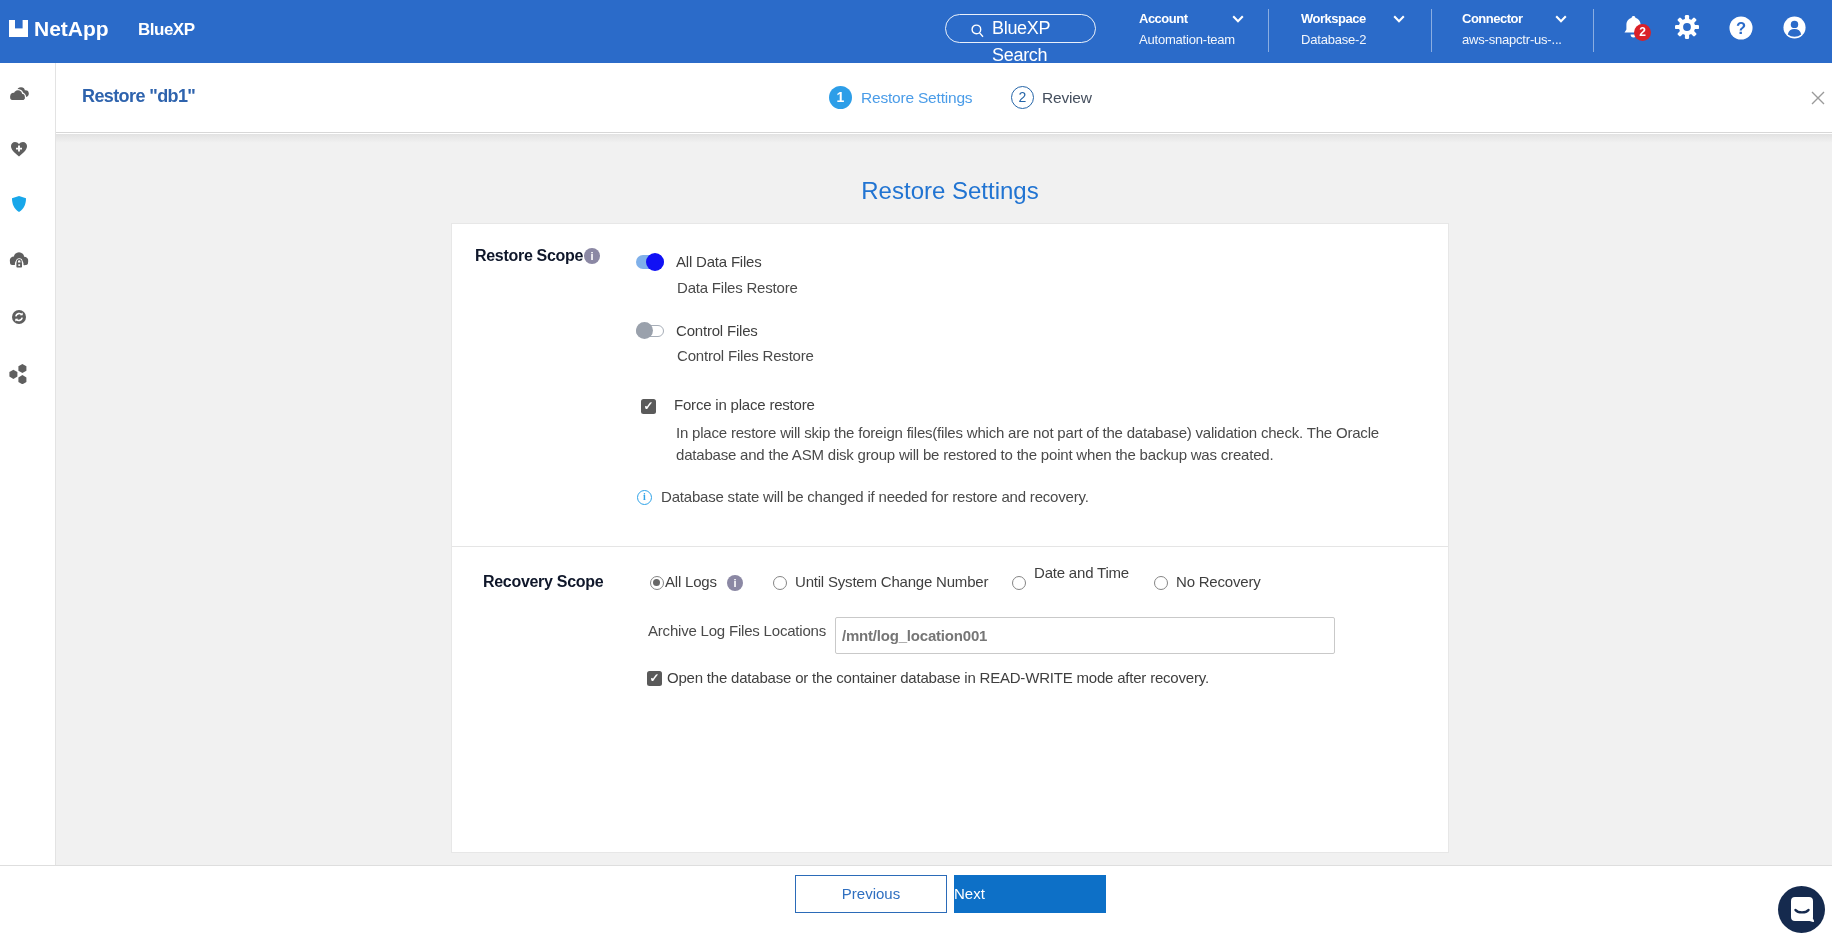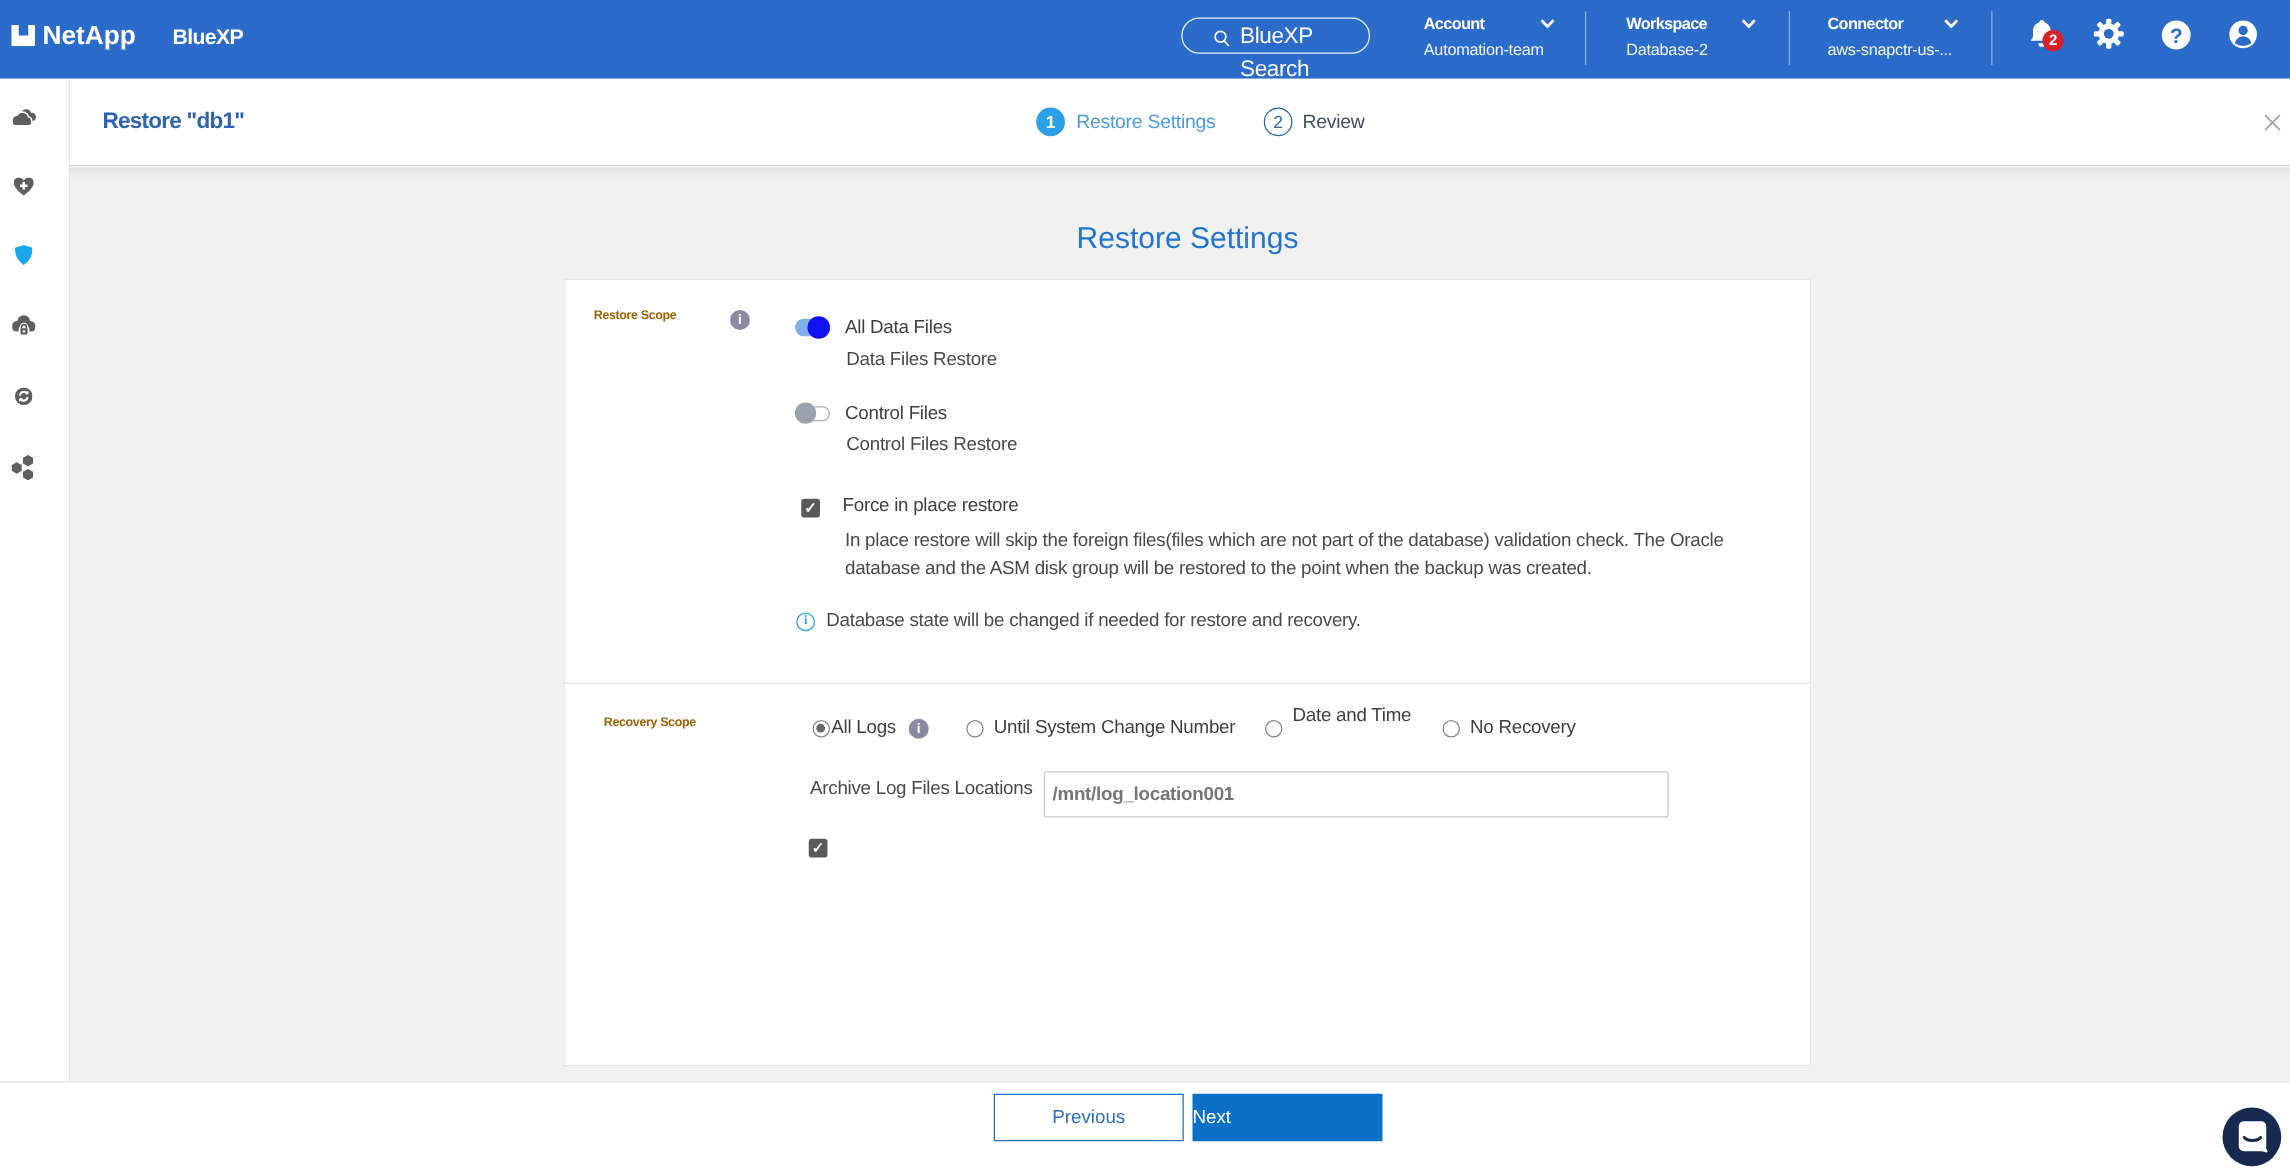--- a/index.html
+++ b/index.html
@@ -29,21 +29,21 @@
   .stepcirc2 { position:absolute; left:955px; top:23px; width:23px; height:23px; border-radius:50%; background:#fff; border:1.5px solid #2565a8; color:#2565a8; font-size:14px; text-align:center; line-height:20px; }
   .steplbl2 { position:absolute; left:986px; top:26px; font-size:15.5px; letter-spacing:-0.2px; color:#454f5e; }
   #closex { position:absolute; left:1755px; top:28px; width:14px; height:14px; }
 
   
   #content { position:absolute; left:56px; top:134px; width:1776px; height:731px; background:#f1f1f1; }
   #content::before { content:""; position:absolute; left:0; top:0; width:100%; height:9px; background:linear-gradient(#e2e2e2, #f1f1f1); }
   #content h2 { position:absolute; left:395px; top:43px; width:998px; text-align:center; font-size:24px; color:#2174d2; font-weight:normal; }
   #card { position:absolute; left:395px; top:89px; width:998px; height:630px; background:#fff; border:1px solid #e7e7e7; }
 
-  .seclbl { position:absolute; font-size:10px; font-weight:bold; letter-spacing:-0.3px; color:#a16207; }
+  .seclbl { position:absolute; font-size:16px; font-weight:bold; letter-spacing:-0.3px; color:#0f172a; }
   .t1 { position:absolute; font-size:15px; letter-spacing:-0.2px; color:#3f3f3f; }
   .t2 { position:absolute; font-size:15px; letter-spacing:-0.2px; color:#4a4a4a; }
 
   
   .tgl-on-track { position:absolute; width:28px; height:14px; border-radius:7px; background:#7fb0ea; }
   .tgl-on-knob  { position:absolute; width:18px; height:18px; border-radius:50%; background:#1111f5; }
   .tgl-off-track { position:absolute; width:28px; height:12px; border-radius:6.5px; background:#fff; border:1.3px solid #a7aeb8; }
   .tgl-off-knob  { position:absolute; width:17px; height:17px; border-radius:50%; background:#9aa1ac; }
 
   
@@ -246,20 +246,21 @@
       <span class="t1" style="left:343px;top:349px;">Until System Change Number</span>
       <div class="radio" style="left:560px;top:352px;"></div>
       <span class="t1" style="left:582px;top:340px;">Date and Time</span>
       <div class="radio" style="left:702px;top:352px;"></div>
       <span class="t1" style="left:724px;top:349px;">No Recovery</span>
 
       <span class="t2" style="left:196px;top:398px;">Archive Log Files Locations</span>
       <div id="loginput">/mnt/log_location001</div>
 
       <div class="cb" style="left:195px;top:447px;">✓</div>
+      <span class="t1" style="left:215px;top:445px;">Open the database or the container database in READ-WRITE mode after recovery.</span>
     </div>
   </div>
 
   <div id="footer">
     <div id="btnprev">Previous</div>
     <div id="btnnext">Next</div>
   </div>
   <div id="chat">
     <svg width="47" height="47" viewBox="0 0 47 47">
       <path d="M17 11 h14 a4 4 0 0 1 4 4 v16 a4 4 0 0 1-0.2 1.3 l1.2 2.5 a0.8 0.8 0 0 1-1 1.1 l-3.4-1 a4 4 0 0 1-0.6 0.05 h-14 a4 4 0 0 1-4-4 v-16 a4 4 0 0 1 4-4 z" fill="#fff"></path>

